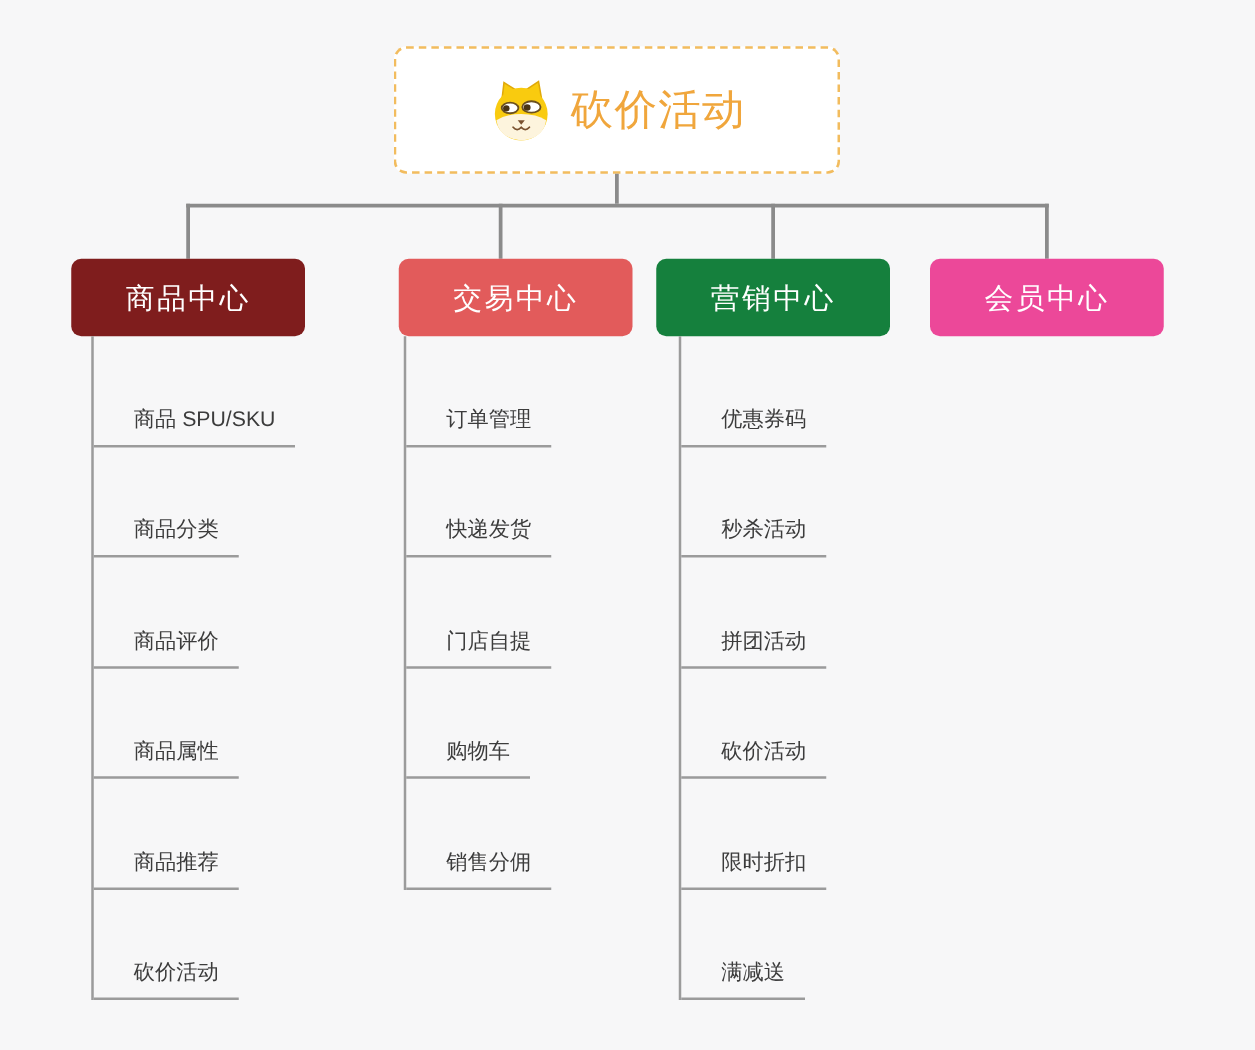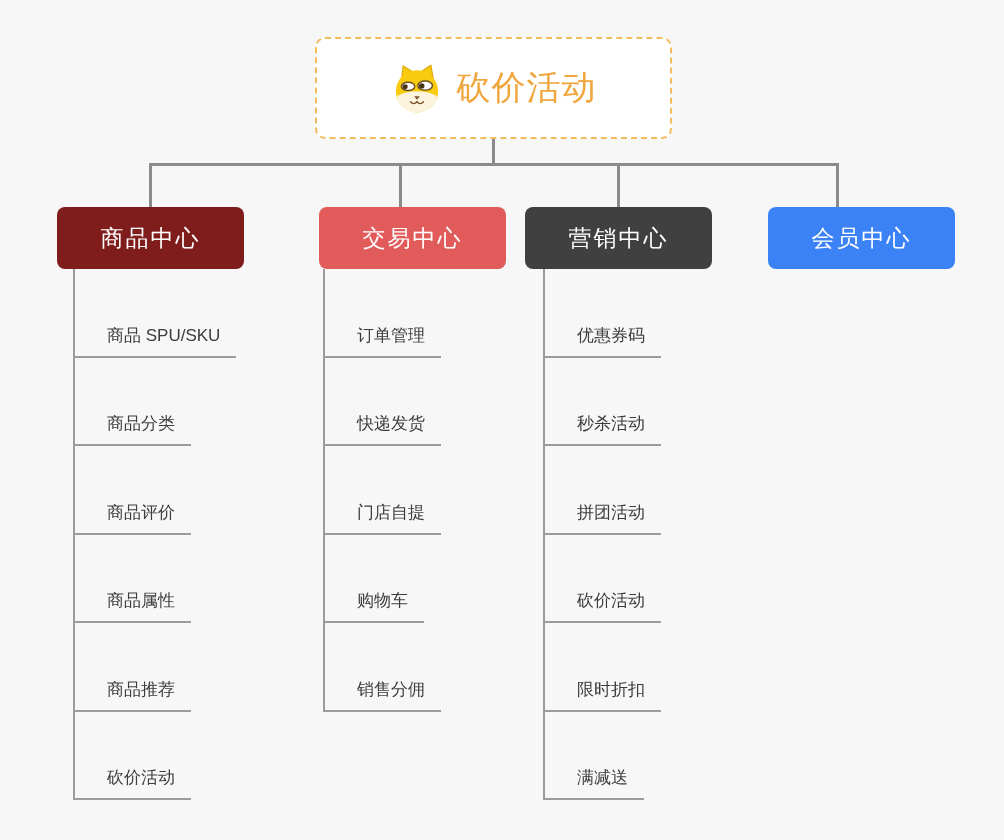--- a/index.html
+++ b/index.html
@@ -170,21 +170,21 @@
         <span class="child-label">门店自提</span>
       </div>
     <div class="child">
         <span class="child-label">购物车</span>
       </div>
     <div class="child">
         <span class="child-label">销售分佣</span>
       </div>
   </div>
 
-  <div class="branch-node col3" style="background-color: #404040;">
+  <div class="branch-node col3" style="background-color: #15803d;">
     <span class="branch-label">营销中心</span>
   </div>
   <div class="children kids3">
     <div class="child">
         <span class="child-label">优惠券码</span>
       </div>
     <div class="child">
         <span class="child-label">秒杀活动</span>
       </div>
     <div class="child">
@@ -194,17 +194,17 @@
         <span class="child-label">砍价活动</span>
       </div>
     <div class="child">
         <span class="child-label">限时折扣</span>
       </div>
     <div class="child">
         <span class="child-label">满减送</span>
       </div>
   </div>
 
-  <div class="branch-node col4" style="background-color: #3b82f6; margin-left: 24px;">
+  <div class="branch-node col4" style="background-color: #ec4899;">
     <span class="branch-label">会员中心</span>
   </div>
 
 </div>
 
 </body></html>

